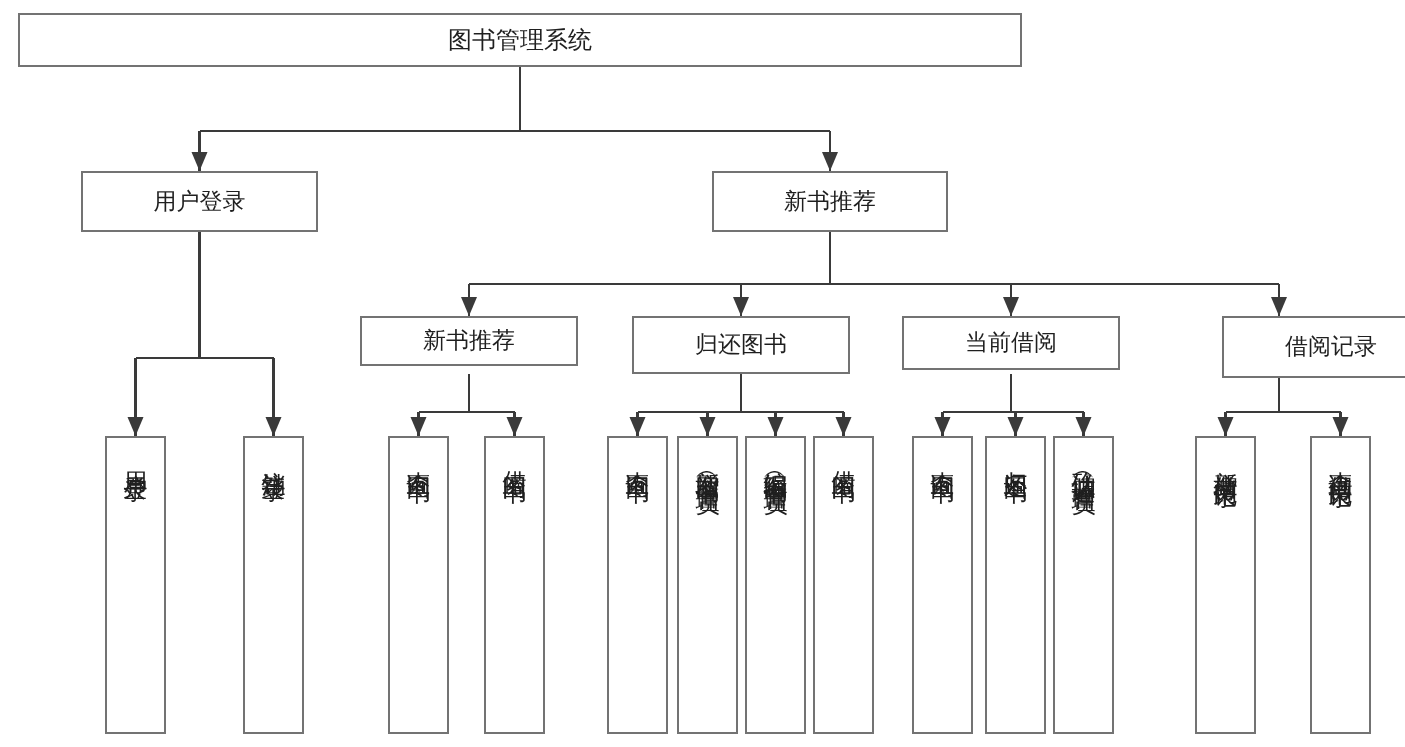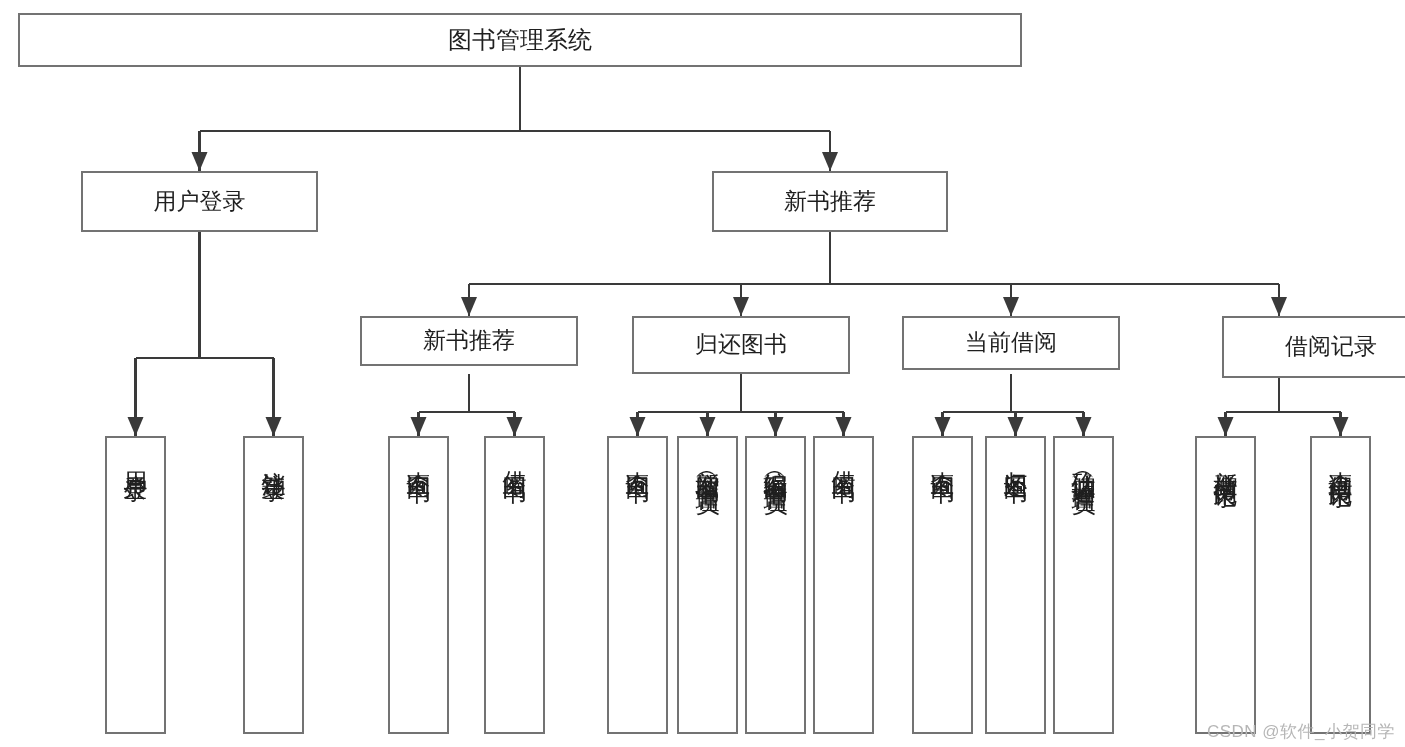--- a/index.html
+++ b/index.html
@@ -188,14 +188,13 @@
       <div class="node vert" style="left: 1053px; top: 436px; width: 61px; height: 298px;">
         <span class="node-label">确认归还（管理员）</span>
       </div>
       <div class="node vert" style="left: 1195px; top: 436px; width: 61px; height: 298px;">
         <span class="node-label">新增借阅记录</span>
       </div>
       <div class="node vert" style="left: 1310px; top: 436px; width: 61px; height: 298px;">
         <span class="node-label">查询借阅记录</span>
       </div>
     </div>
-  <div id="watermark">CSDN @软件_小贺同学</div>
 </div>
 
 </body></html>

